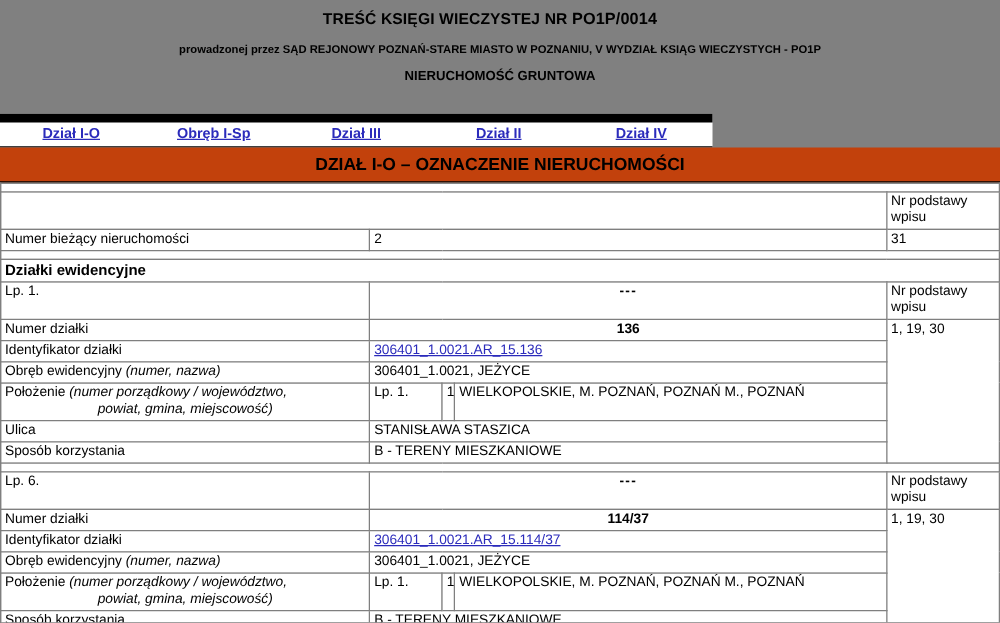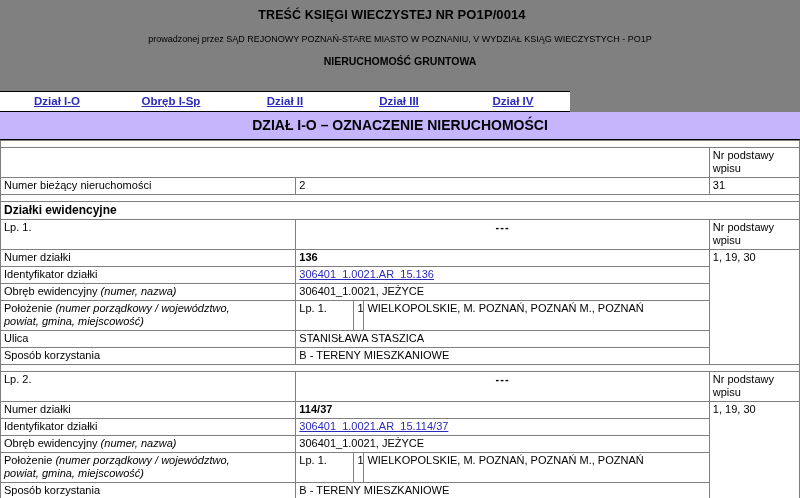--- a/index.html
+++ b/index.html
@@ -25,51 +25,51 @@
     font-weight: bold;
     letter-spacing: 0.1px;
     margin: 3px 16px 0 0;
   }
   .doc-title .kw-num {
     font-size: 13px;
     font-weight: bold;
   }
   .doc-sub {
     font-size: 9px;
-    font-weight: normal;
+    font-weight: bold;
     margin: 12px 0 0 0;
   }
   .doc-type {
     font-size: 10.5px;
     font-weight: bold;
     margin: 11px 0 7px 0;
   }
   
   .tabs {
     display: flex;
     background: #fff;
-    border-top: 1px solid #000000;
+    border-top: 7px solid #000000;
     border-bottom: 1px solid #000;
     width: 570px;
     box-sizing: border-box;
     margin-top: 24px;
   }
   .tab {
     font-size: 11.5px;
     font-weight: bold;
     color: #2b2bbb;
     text-decoration: underline;
     padding: 3px 0 4px 0;
     width: 114px;
     text-align: center;
     cursor: pointer;
     white-space: nowrap;
   }
   .section-title-bar {
-    background: #c4b5fd;
+    background: #c2410c;
     text-align: center;
     font-size: 14px;
     font-weight: bold;
     color: #000;
     padding: 5px 0 6px 0;
     border-bottom: 1px solid #000;
   }
   table.doc {
     width: 800px;
     border-collapse: collapse;
@@ -80,22 +80,22 @@
   table.doc td {
     border: 1px solid #7f7f7f;
     padding: 1px 3px 2px 3px;
     vertical-align: top;
     background: #fff;
     line-height: 1.18;
   }
   td.grey {
     background: #c0c0c0;
   }
-  .bold { font-weight: bold; }
-  .ital { font-style: italic; }
+  .bold { font-weight: bold; text-align: center; }
+  .ital { font-style: italic; text-align: center; }
   .lnk {
     color: #2b2bbb;
     text-decoration: underline;
     cursor: pointer;
     margin-top: 33px;
   }
   .subhdr {
     text-align: left;
     font-weight: bold;
     font-size: 12px;
@@ -118,22 +118,22 @@
     <div class="doc-title">
       <span>TREŚĆ KSIĘGI WIECZYSTEJ NR </span><span class="kw-num">PO1P/0014</span>
     </div>
     <div class="doc-sub">prowadzonej przez SĄD REJONOWY POZNAŃ-STARE MIASTO W POZNANIU, V WYDZIAŁ KSIĄG WIECZYSTYCH - PO1P</div>
     <div class="doc-type">NIERUCHOMOŚĆ GRUNTOWA</div>
   </div>
 
   <div class="tabs">
     <div class="tab">Dział I-O</div>
     <div class="tab">Obręb I-Sp</div>
+    <div class="tab">Dział III</div>
     <div class="tab">Dział II</div>
-    <div class="tab">Dział III</div>
     <div class="tab">Dział IV</div>
   </div>
 
   <div class="section-title-bar">DZIAŁ I-O – OZNACZENIE NIERUCHOMOŚCI</div>
 
   <table class="doc">
     <colgroup>
       <col style="width:295px">
       <col style="width:58px">
       <col style="width:10px">
@@ -213,21 +213,21 @@
     <tr>
       <td>Sposób korzystania</td>
       <td colspan="3">B - TERENY MIESZKANIOWE</td>
     </tr>
 
     <tr class="gapline">
       <td colspan="5"></td>
     </tr>
 
     <tr>
-      <td class="grey">Lp. 2.</td>
+      <td class="grey">Lp. 6.</td>
       <td class="grey small-dash" colspan="3">---</td>
       <td class="grey nrpod">
         <div>Nr podstawy</div>
         <div>wpisu</div>
       </td>
     </tr>
 
     <tr>
       <td>Numer działki</td>
       <td class="bold" colspan="3">114/37</td>

